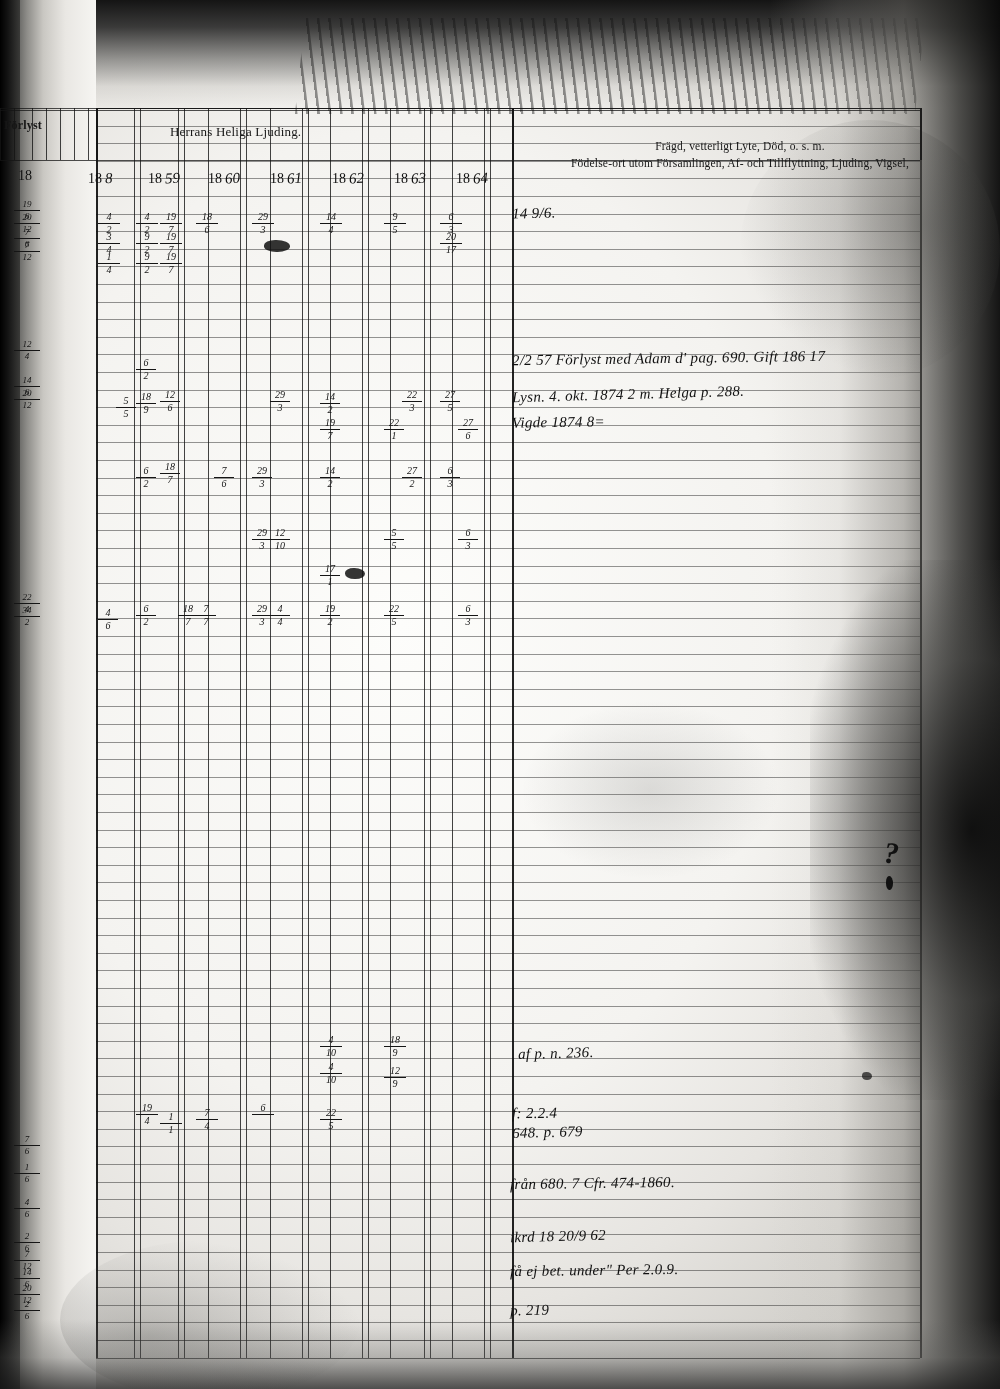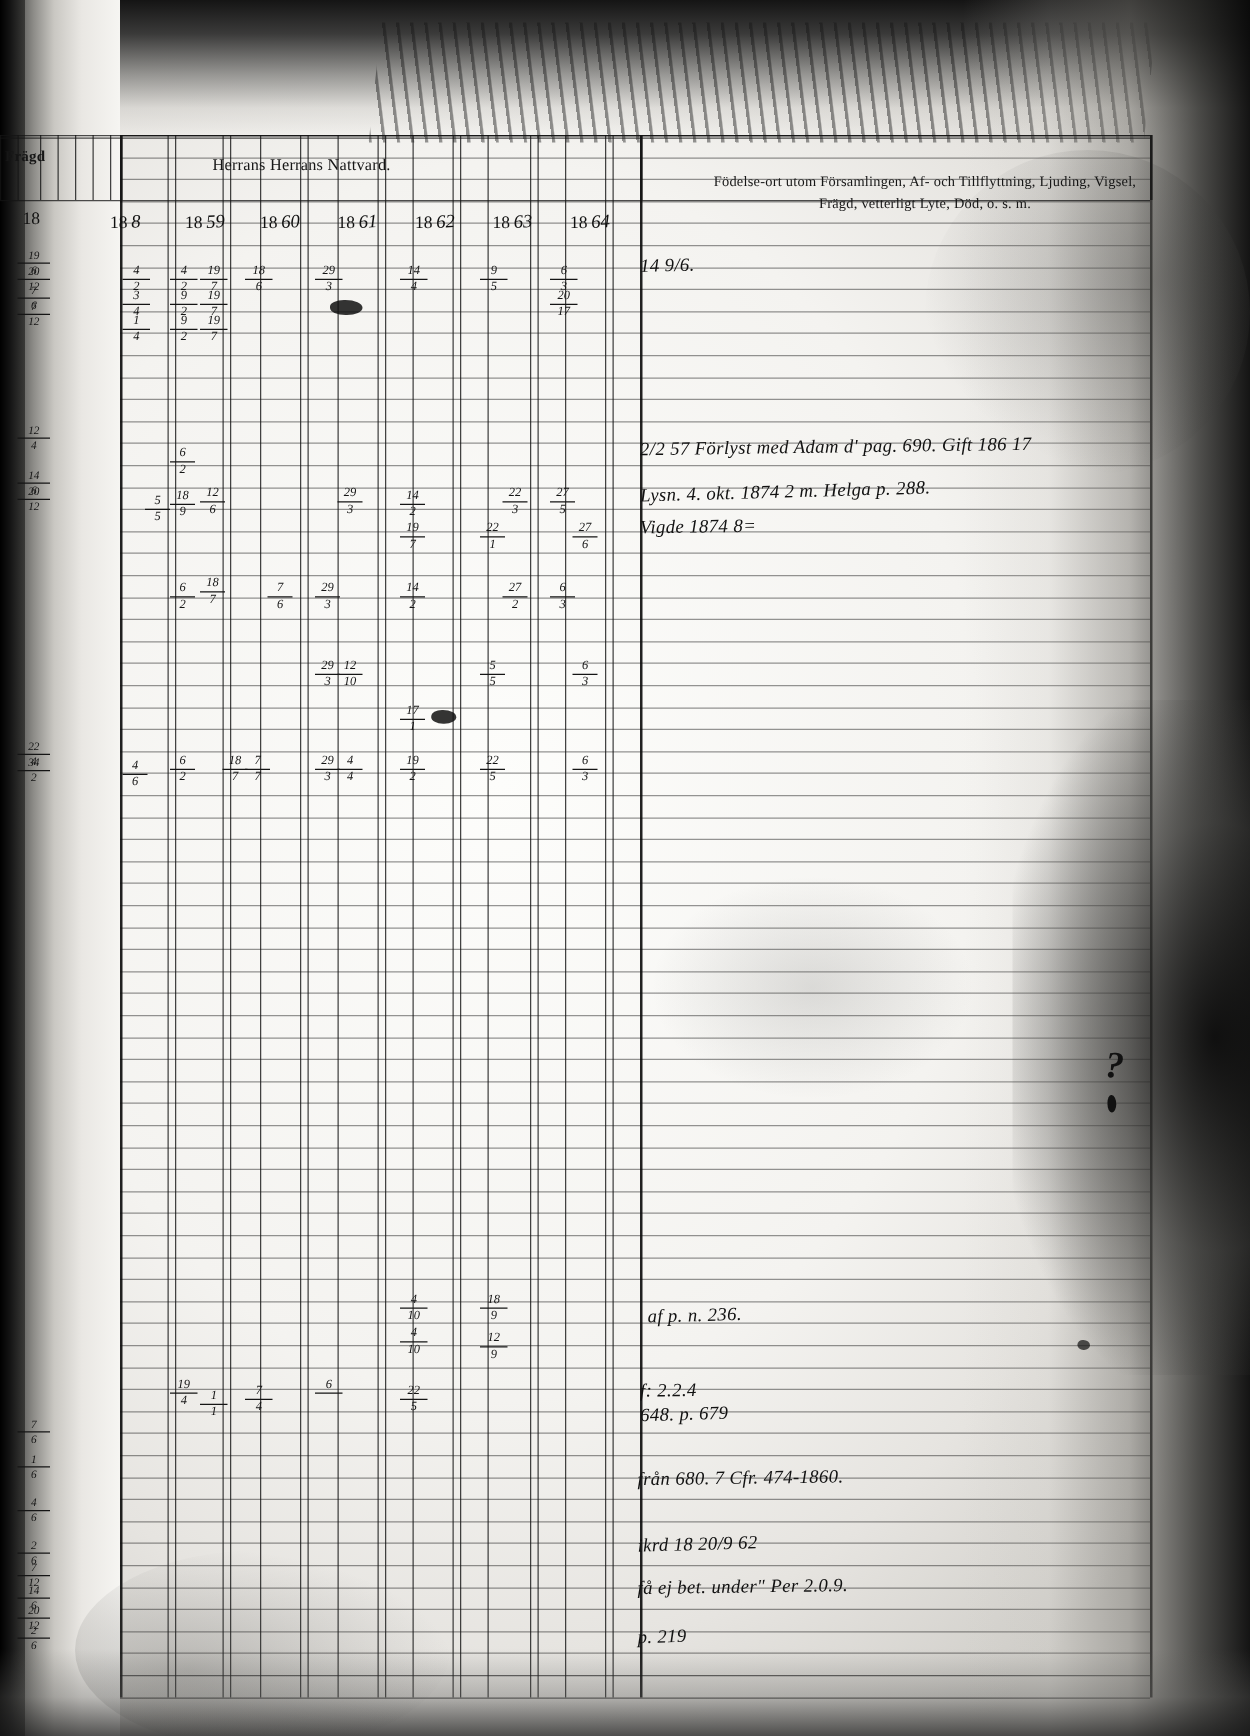--- a/index.html
+++ b/index.html
@@ -306,27 +306,27 @@
   <div class="gutter-left"></div>
   <div class="gutter-left2"></div>
   <div class="edge-right"></div>
   <div class="edge-right-smudge"></div>
   <div class="edge-bottom"></div>
 
   <div class="smudge" style="left:520px; top:700px; width:260px; height:180px; background:radial-gradient(ellipse at 50% 50%, rgba(90,90,88,0.18), rgba(255,255,255,0) 70%);"></div>
   <div class="smudge" style="left:740px; top:120px; width:260px; height:260px; background:radial-gradient(ellipse at 70% 40%, rgba(60,60,58,0.30), rgba(255,255,255,0) 72%);"></div>
   <div class="smudge" style="left:60px; top:1240px; width:300px; height:160px; background:radial-gradient(ellipse at 30% 60%, rgba(70,70,68,0.25), rgba(255,255,255,0) 72%);"></div>
 
-  <div class="hdr hdr-begatt">Frägd</div>
-
-  <div class="hdr hdr-nattvard">Herrans Herrans Nattvard.</div>
+  <div class="hdr hdr-begatt">Förlyst</div>
+
+  <div class="hdr hdr-nattvard">Herrans Heliga Ljuding.</div>
 
   <div class="hdr hdr-right">
+    <div>Frägd, vetterligt Lyte, Död, o. s. m.</div>
     <div>Födelse-ort utom Församlingen, Af- och Tillflyttning, Ljuding, Vigsel,</div>
-    <div>Frägd, vetterligt Lyte, Död, o. s. m.</div>
   </div>
 
   <div class="yearcell" style="left:18px; top:168px;">
     <span class="y-pre">18</span>
   </div>
 
   <div id="year-row">
       <div class="yearcell" style="left: 88px; top: 170px;"><span class="y-pre">18</span><span class="y-hand">8</span></div>
       <div class="yearcell" style="left: 148px; top: 170px;"><span class="y-pre">18</span><span class="y-hand">59</span></div>
       <div class="yearcell" style="left: 208px; top: 170px;"><span class="y-pre">18</span><span class="y-hand">60</span></div>

